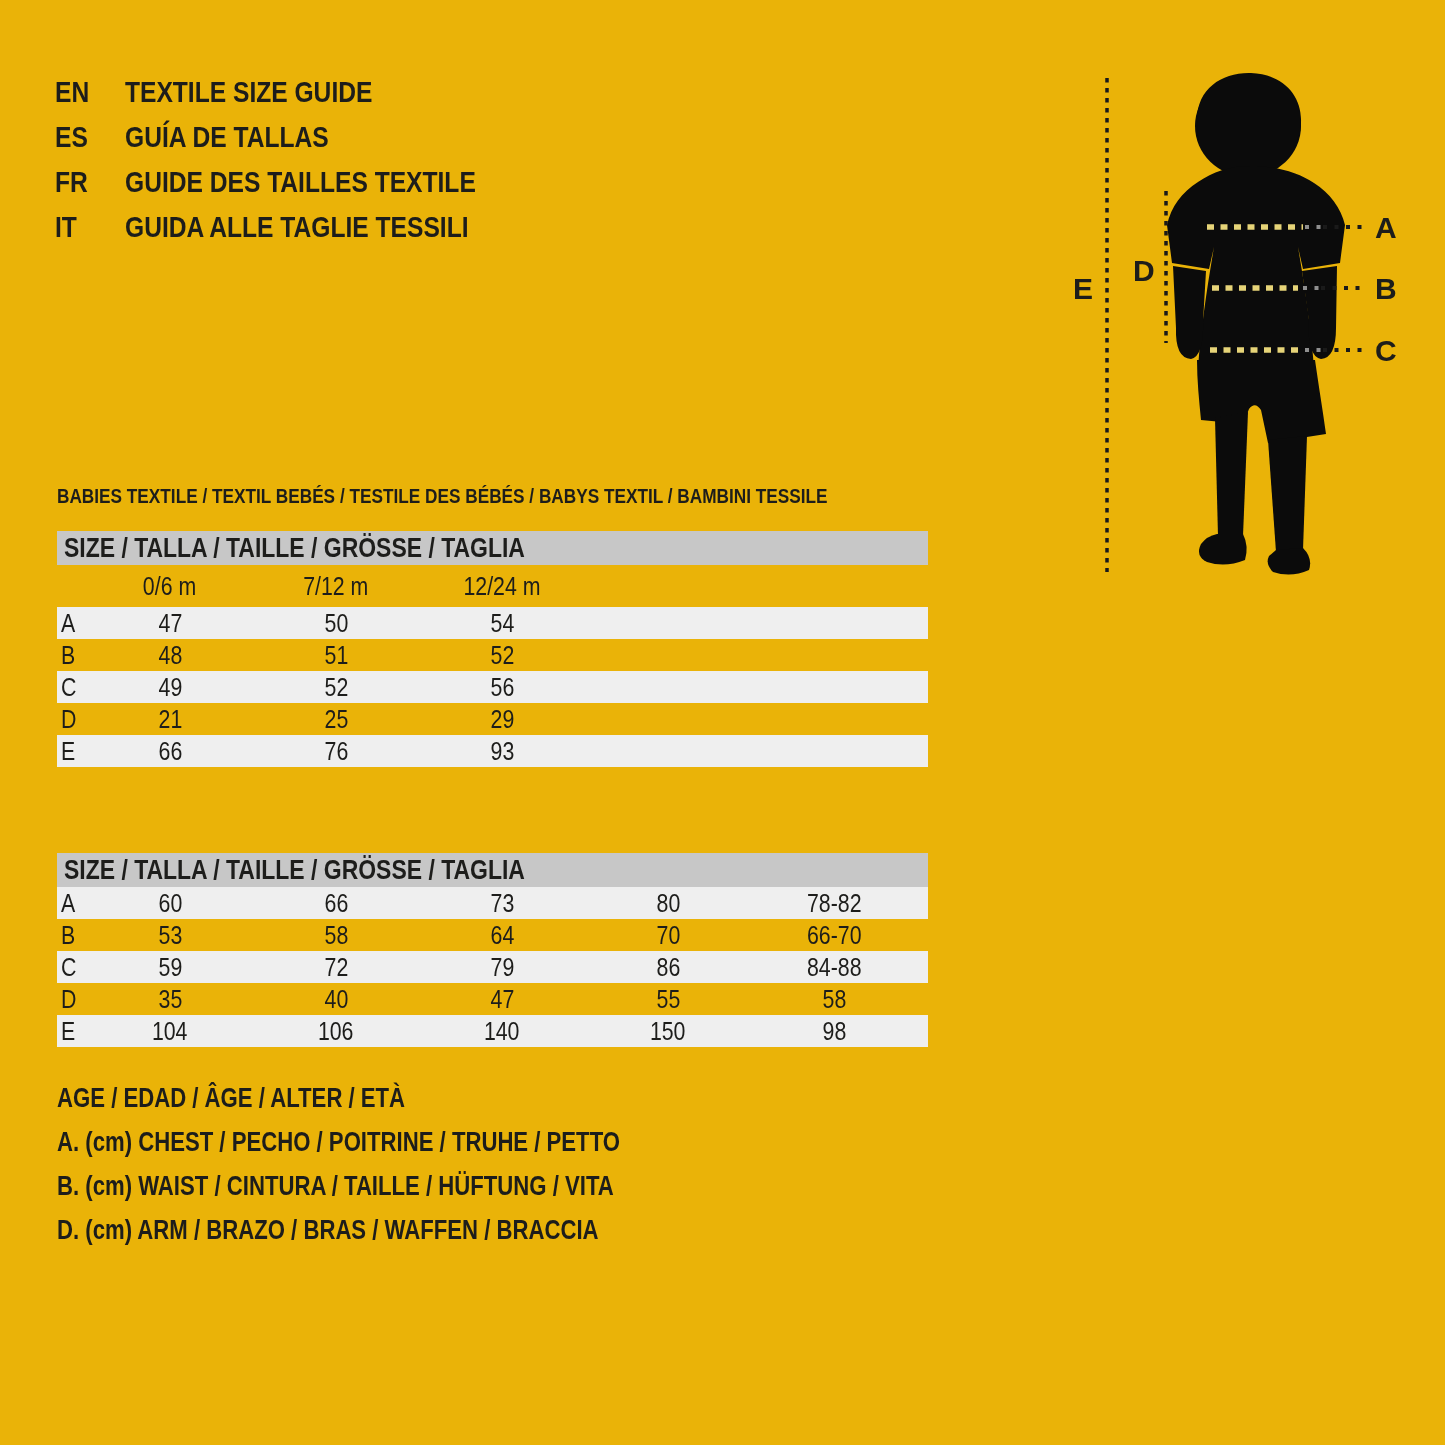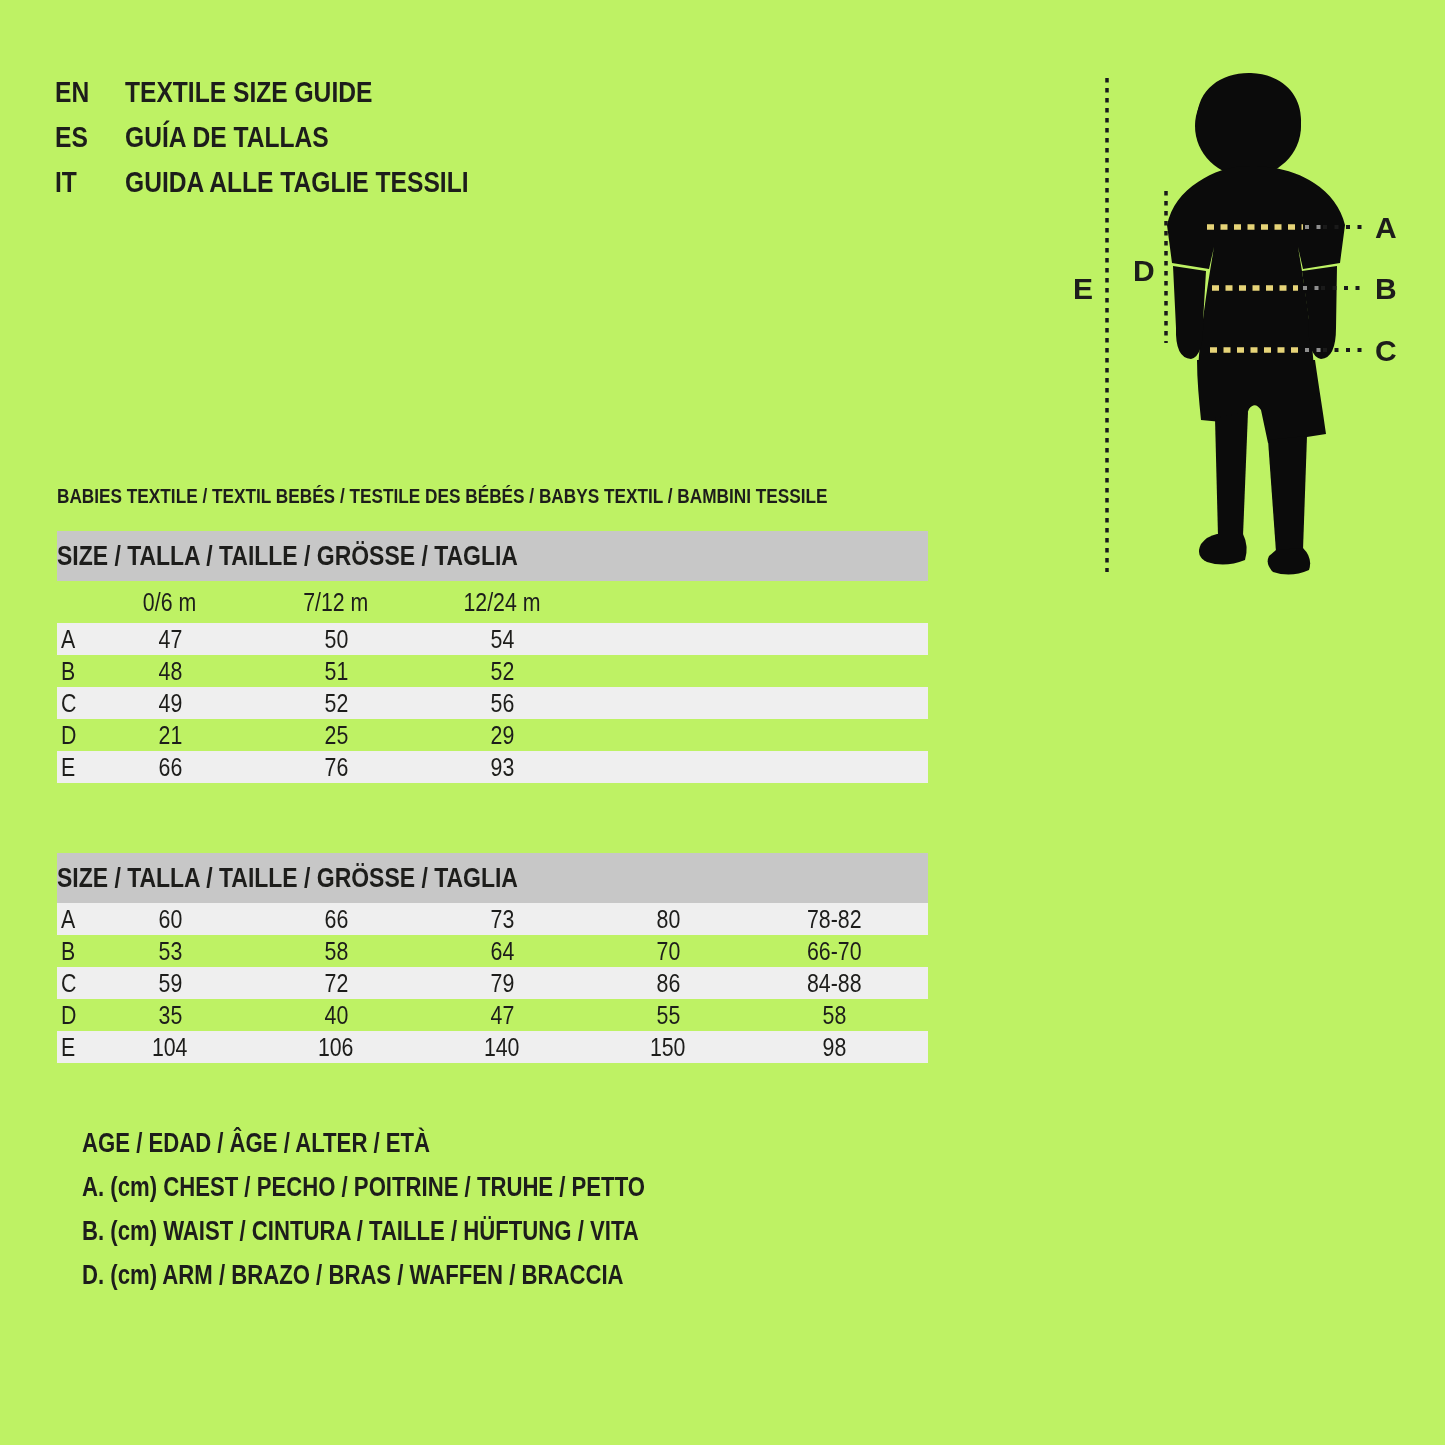--- a/index.html
+++ b/index.html
@@ -1,45 +1,45 @@
 <!DOCTYPE html>
 <html><head>
 <meta charset="utf-8">
 <style>
   html,body{margin:0;padding:0;background:#ffffff;}
   body{width:1445px;height:1445px;font-family:"Liberation Sans",sans-serif;color:#1d1d1b;}
-  .page{position:relative;width:1445px;height:1445px;background:#bef264;overflow:hidden;}
+  .page{position:relative;width:1445px;height:1445px;background:#eab308;overflow:hidden;}
 
   
   .cond{display:inline-block;transform:scaleX(0.82);transform-origin:0 50%;white-space:nowrap;}
   .cond.ctr{transform-origin:50% 50%;}
 
   
   .lang-block{position:absolute;left:55px;top:69px;}
   .lang-row{display:flex;height:45px;align-items:center;font-size:30px;font-weight:700;}
   .lang-code{width:70px;}
 
   
   .sec-title{position:absolute;left:57px;font-size:21px;font-weight:700;line-height:32px;}
   .sec-title.babies{top:480px;}
   .sec-title.children{top:802px;}
 
   
   .size-table{position:absolute;left:57px;width:871px;}
   .size-table.babies{top:531px;}
   .size-table.children{top:853px;}
-  .size-bar{height:50px;background:#c7c7c7;display:flex;align-items:center;box-sizing:border-box;font-size:28px;font-weight:700;}
+  .size-bar{height:34px;background:#c7c7c7;display:flex;align-items:center;padding-left:7px;box-sizing:border-box;font-size:28px;font-weight:700;}
   .cols-row{height:42px;display:flex;align-items:center;font-size:26px;font-weight:400;}
   .t-row{height:32px;display:flex;align-items:center;font-size:26px;font-weight:400;}
   .t-row.striped{background:#efefef;}
   .letter-cell{width:30px;padding-left:4px;box-sizing:border-box;}
   .val-cell{width:166px;text-align:center;}
 
   
-  .legend{position:absolute;left:57px;top:1121px;margin-left:25px;}
+  .legend{position:absolute;left:57px;top:1076px;}
   .legend-line{height:44px;display:flex;align-items:center;font-size:27px;font-weight:700;}
 
   
   .figure{position:absolute;left:1055px;top:60px;}
   .figure text{font-family:"Liberation Sans",sans-serif;font-weight:700;font-size:30px;fill:#1d1d1b;}
   .dotv{stroke:#1a1a1a;stroke-width:3.5;stroke-dasharray:4.5 5.5;fill:none;}
   .doth{stroke:#1a1a1a;stroke-width:4;stroke-dasharray:4 7.5;fill:none;}
   .dothg{stroke:#8f8f8f;stroke-width:4;stroke-dasharray:4 7.5;fill:none;}
   .doty{stroke:#e6d478;stroke-width:5.5;stroke-dasharray:7 6.5;fill:none;}
   .sil{fill:#0b0b0b;stroke:none;}
@@ -50,20 +50,24 @@
 <div class="page">
 
   <div class="lang-block">
     <div class="lang-row">
       <div class="lang-code"><span class="cond">EN</span></div>
       <div><span class="cond">TEXTILE SIZE GUIDE</span></div>
     </div>
     <div class="lang-row">
       <div class="lang-code"><span class="cond">ES</span></div>
       <div><span class="cond">GUÍA DE TALLAS</span></div>
+    </div>
+    <div class="lang-row">
+      <div class="lang-code"><span class="cond">FR</span></div>
+      <div><span class="cond">GUIDE DES TAILLES TEXTILE</span></div>
     </div>
     <div class="lang-row">
       <div class="lang-code"><span class="cond">IT</span></div>
       <div><span class="cond">GUIDA ALLE TAGLIE TESSILI</span></div>
     </div>
   </div>
 
   <svg class="figure" width="390" height="540" viewBox="0 0 390 540">
 
     <g class="sil">

